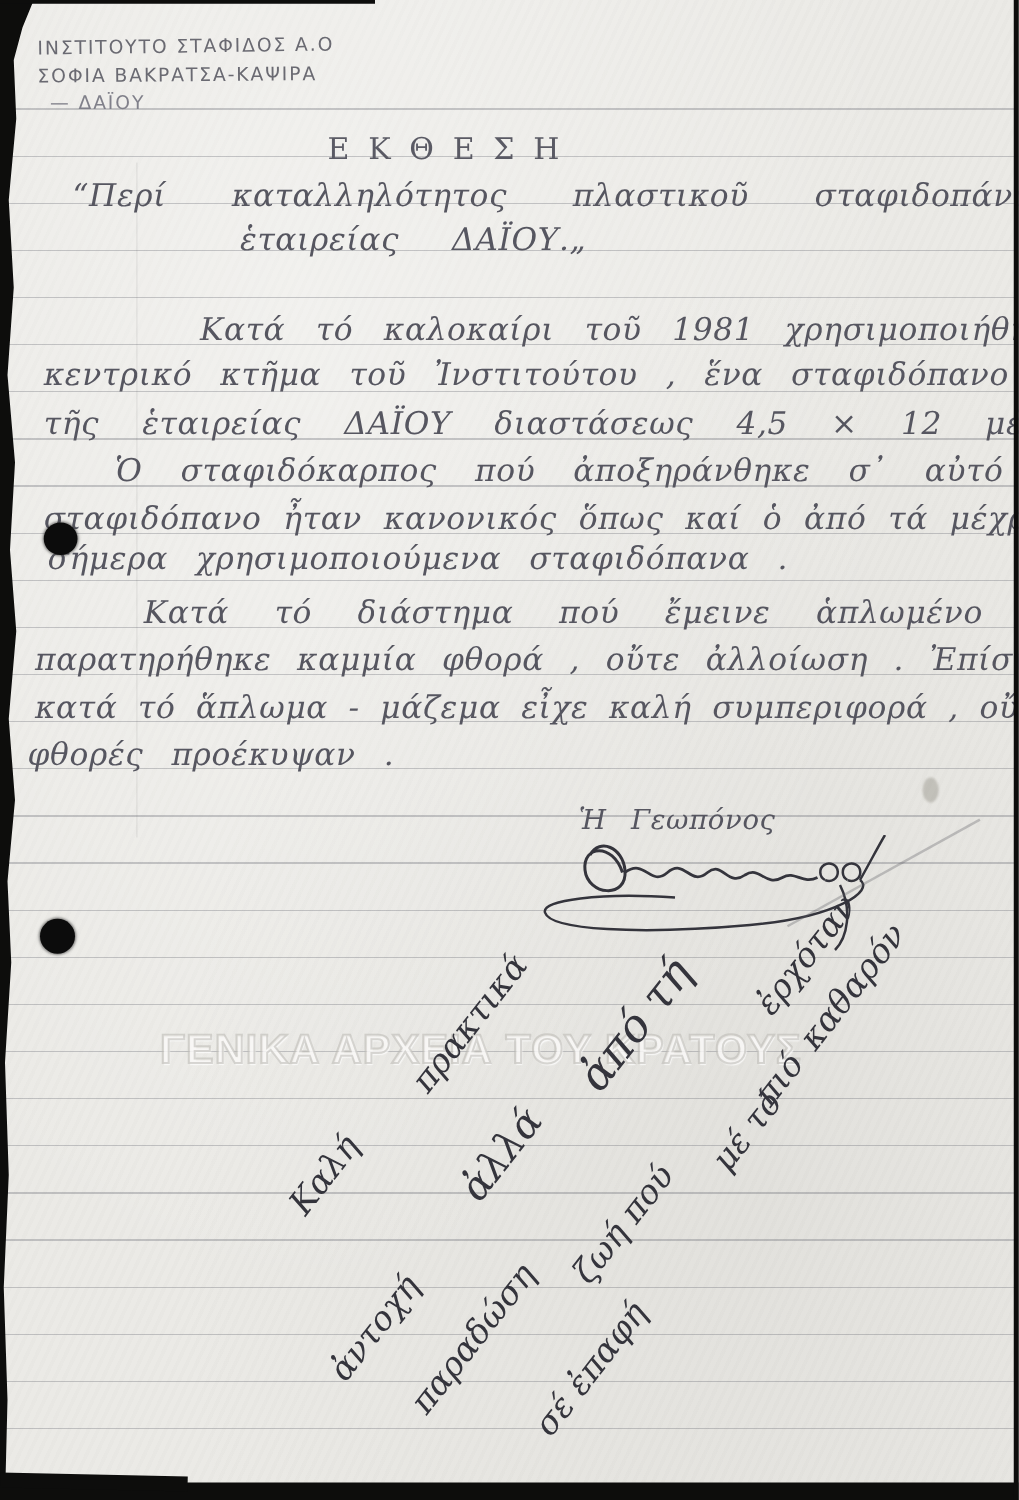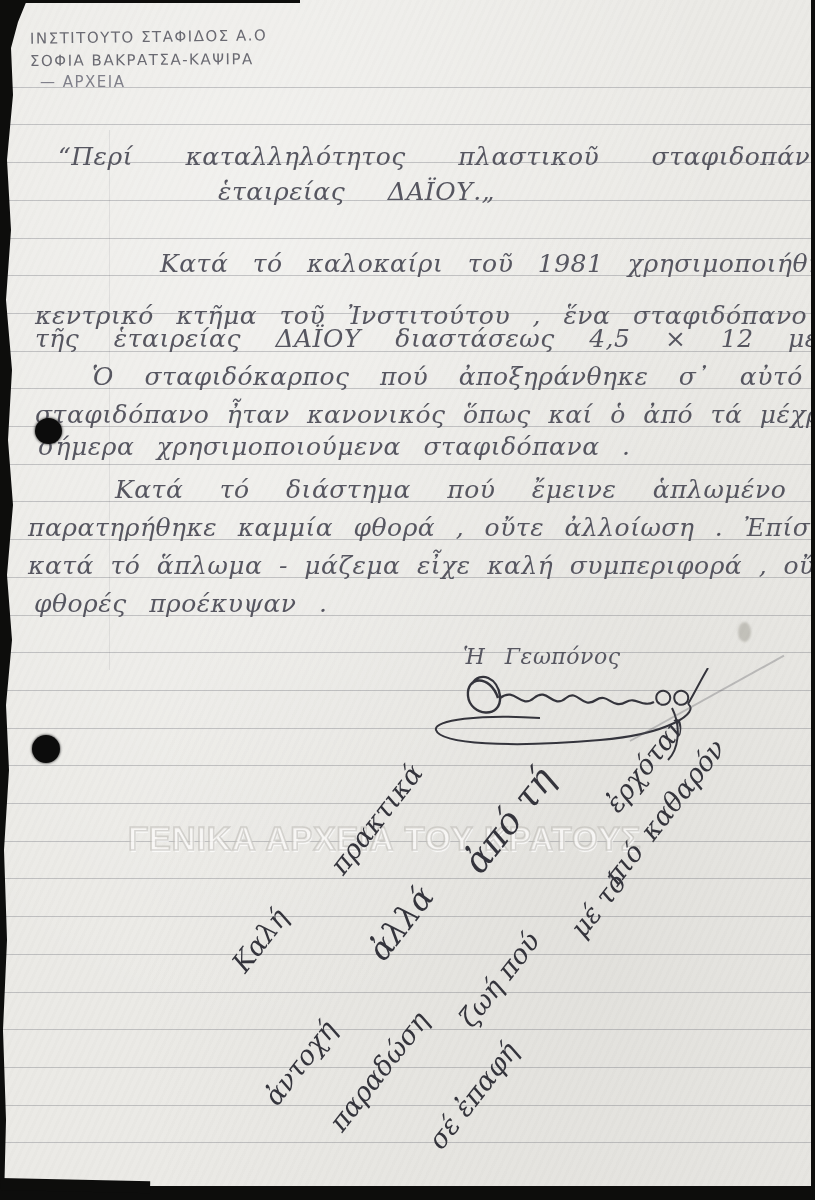--- a/index.html
+++ b/index.html
@@ -44,41 +44,42 @@
 <div class="scan">
   <div class="paper"></div>
   <div class="rules"></div>
   <div class="crease"></div>
 
   <div class="wm-text" style="left:128px;top:778px;font-size:33px;letter-spacing:1px;margin-top:42px;">ΓΕΝΙΚΑ ΑΡΧΕΙΑ ΤΟΥ ΚΡΑΤΟΥΣ</div>
 
   <div>
     <div class="pencil-print" style="left:30px;top:28px;transform:rotate(-0.8deg);">ΙΝΣΤΙΤΟΥΤΟ ΣΤΑΦΙΔΟΣ Α.Ο</div>
     <div class="pencil-print" style="left:30px;top:51px;transform:rotate(-0.5deg);">ΣΟΦΙΑ ΒΑΚΡΑΤΣΑ-ΚΑΨΙΡΑ</div>
-    <div class="pencil-print" style="left:40px;top:73px;color:#80808a;">— ΑΡΧΕΙΑ</div>
+    <div class="pencil-print" style="left:40px;top:73px;color:#80808a;">— ΔΑΪΟΥ</div>
   </div>
 
+  <div class="hw title" style="left:262px;top:105px;">ΕΚΘΕΣΗ</div>
   <div class="hw" style="left:58px;top:142px;word-spacing:44px;">“Περί καταλληλότητος πλαστικοῦ σταφιδοπάνου</div>
-  <div class="hw" style="left:218px;top:177px;word-spacing:34px;">ἑταιρείας ΔΑΪΟΥ.„</div>
+  <div class="hw" style="left:192px;top:177px;word-spacing:34px;">ἑταιρείας ΔΑΪΟΥ.„</div>
 
   <div>
     <div class="hw" style="left:160px;top:249px;word-spacing:16px;">Κατά τό καλοκαίρι τοῦ 1981 χρησιμοποιήθηκε στό</div>
-    <div class="hw" style="left:35px;top:301px;word-spacing:14px;text-align:center;">κεντρικό κτῆμα τοῦ Ἰνστιτούτου , ἕνα σταφιδόπανο</div>
+    <div class="hw" style="left:35px;top:285px;word-spacing:14px;text-align:center;">κεντρικό κτῆμα τοῦ Ἰνστιτούτου , ἕνα σταφιδόπανο</div>
     <div class="hw" style="left:35px;top:324px;word-spacing:26px;">τῆς ἑταιρείας ΔΑΪΟΥ διαστάσεως 4,5 × 12 μέτρα</div>
   </div>
   <div>
     <div class="hw" style="left:92px;top:362px;word-spacing:22px;">Ὁ σταφιδόκαρπος πού ἀποξηράνθηκε σ᾿ αὐτό τό</div>
     <div class="hw" style="left:35px;top:400px;word-spacing:9px;">σταφιδόπανο ἦταν κανονικός ὅπως καί ὁ ἀπό τά μέχρι</div>
     <div class="hw" style="left:38px;top:432px;word-spacing:14px;">σήμερα χρησιμοποιούμενα σταφιδόπανα .</div>
   </div>
   <div>
     <div class="hw" style="left:115px;top:475px;word-spacing:28px;">Κατά τό διάστημα πού ἔμεινε ἁπλωμένο δέν</div>
     <div class="hw" style="left:28px;top:513px;word-spacing:12px;">παρατηρήθηκε καμμία φθορά , οὔτε ἀλλοίωση . Ἐπίσης</div>
     <div class="hw" style="left:28px;top:551px;word-spacing:8px;">κατά τό ἅπλωμα - μάζεμα εἶχε καλή συμπεριφορά , οὔτε</div>
-    <div class="hw" style="left:34px;top:589px;word-spacing:14px;">φθορές προέκυψαν .</div>
+    <div class="hw" style="left:22px;top:589px;word-spacing:14px;">φθορές προέκυψαν .</div>
   </div>
 
   <div class="hw" style="left:463px;top:644px;font-size:22px;word-spacing:12px;">Ἡ Γεωπόνος</div>
   <div style="position:absolute;left:420px;top:668px;z-index:3;">
     <svg width="330" height="110" viewBox="0 0 330 110" fill="none">
       <path d="M78,30 C70,6 46,8 48,28 C50,48 82,52 80,28 C78,10 60,2 52,16" stroke="#34343c" stroke-width="2.4" fill="none"></path>
       <path d="M80,30 C96,18 100,42 114,30 C128,18 132,42 146,30 C158,20 162,42 176,32 C188,24 192,42 206,34 C216,28 222,40 234,34" stroke="#34343c" stroke-width="2.2" fill="none"></path>
       <path d="M240,36 a7,7 0 1 1 0.2,0.1 M258,36 a7,7 0 1 1 0.2,0.1" stroke="#34343c" stroke-width="2" fill="none"></path>
       <path d="M268,36 C280,44 250,66 180,72 C90,80 20,76 16,62 C13,52 60,46 120,50" stroke="#34343c" stroke-width="2" fill="none"></path>
       <path d="M268,36 C276,22 282,10 288,0 M252,40 C262,60 258,82 248,92" stroke="#34343c" stroke-width="2" fill="none"></path>

